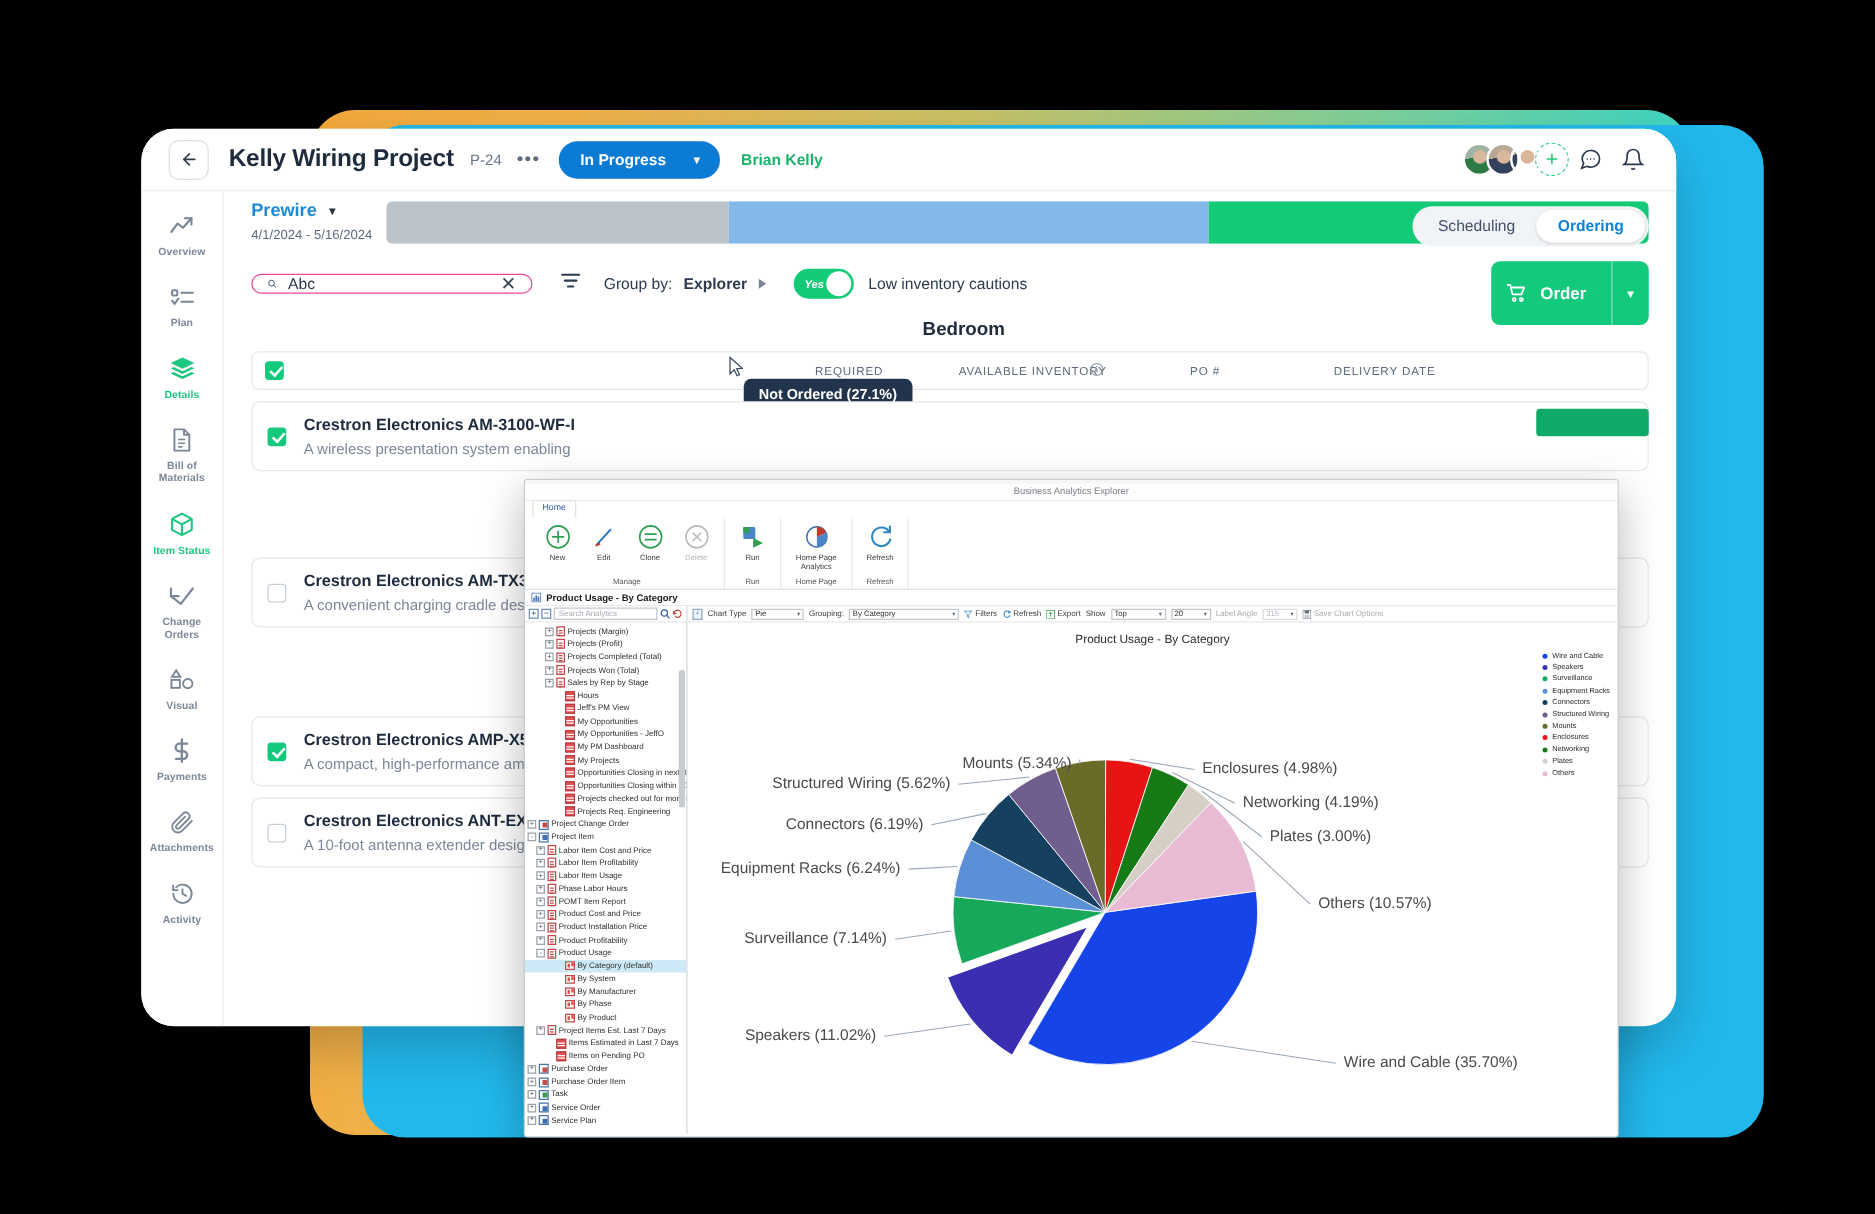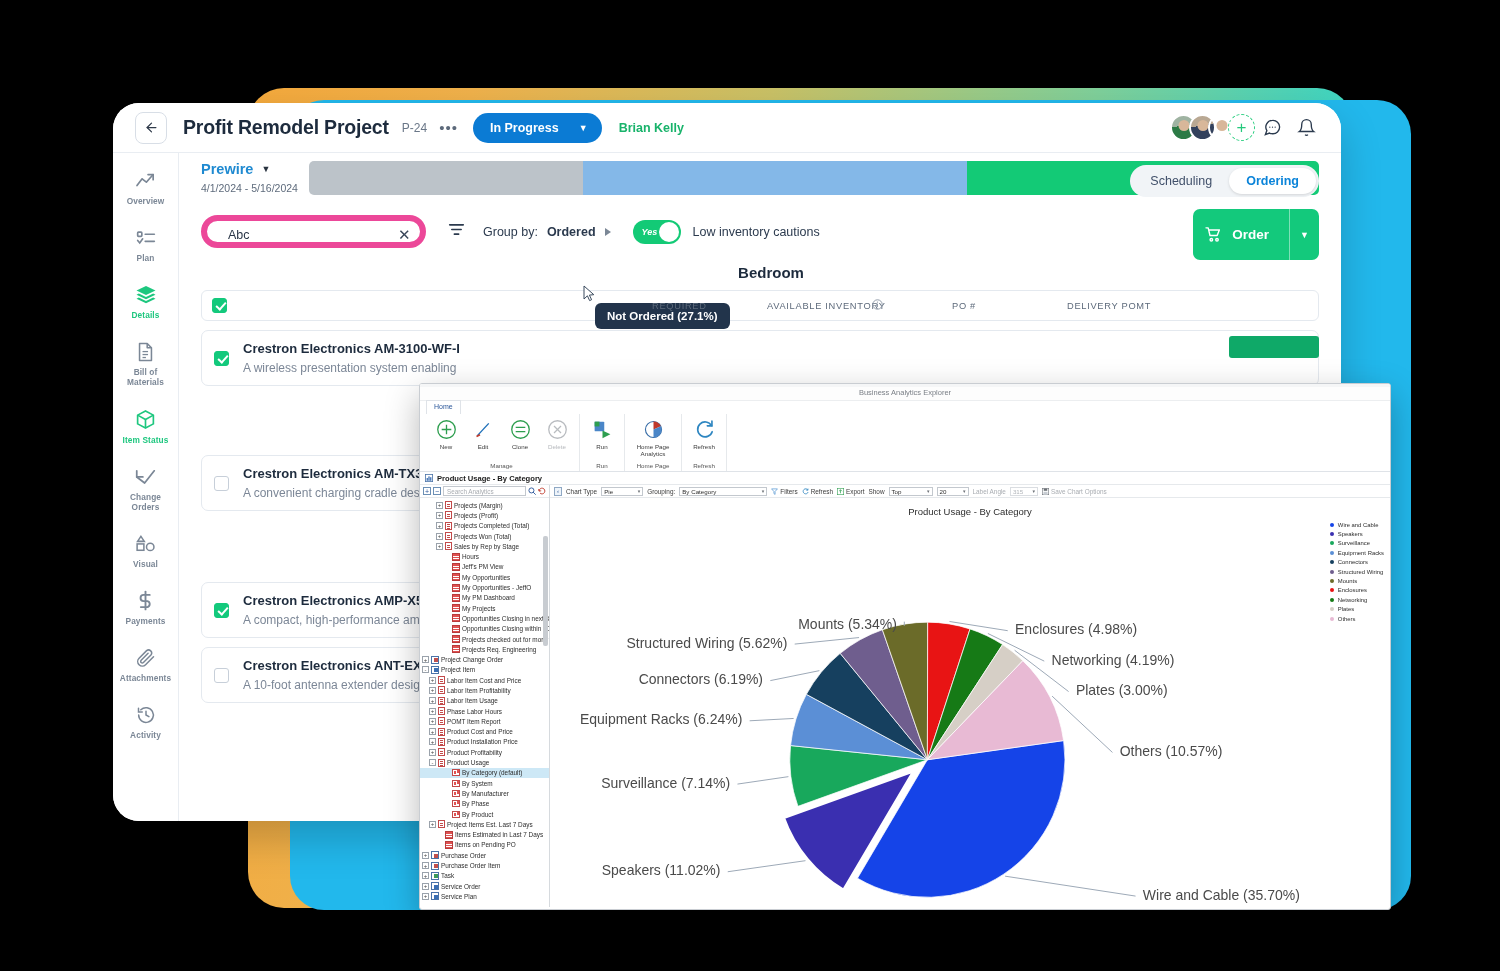--- a/index.html
+++ b/index.html
@@ -109,21 +109,21 @@
 
   .cursor-arrow { position:absolute; left:404px; top:132px; width:12px; height:17px; pointer-events:none; }
   .tooltip {
     position:absolute; left:416px; top:150px; background:#22344b; color:#fff; font-size:11.5px;
     padding:7px 12px; border-radius:6px; font-weight:600; white-space:nowrap;
   }
 
   
   .tools { display:flex; align-items:center; padding: 20px 22px 0 22px; gap:0; position:relative; }
   .search-box {
-    width:225px; height:33px; border:6px solid #ec4899; border-radius:18px; display:flex; align-items:flex-end;
+    width:225px; height:16px; border:1px solid #ec4899; border-radius:18px; display:flex; align-items:flex-start;
     padding:0 12px; gap:9px; background:#fff;
   }
   .search-box input { border:none; outline:none; font-size:12.5px; color:#2a3647; flex:1; font-family:inherit; background:transparent;}
   .x-clear { color:#39475a; font-size:15px; cursor:pointer; line-height:1; }
   .filter-ic { margin-left:22px; cursor:pointer; }
   .groupby { margin-left:18px; font-size:12.5px; color:#2b3a4e; display:flex; align-items:center; gap:9px; cursor:pointer; }
   .groupby b { font-weight:700; }
   .groupby .tri { width:0;height:0;border-left:6px solid #7b8796;border-top:4px solid transparent;border-bottom:4px solid transparent;}
   .toggle-yes {
     margin-left:22px; width:48px; height:24px; background:#13ca76; border-radius:13px; display:flex; align-items:center;
@@ -155,21 +155,21 @@
     margin: 9px 22px 0; border:1px solid #e4e9ef; border-radius:7px; background:#fff; min-height:56px;
     display:flex; align-items:center; padding: 10px 12px;
   }
   .item-txt { margin-left: 14px; }
   .item-name { font-size:13px; font-weight:700; color:#1d2b3d; }
   .item-desc { font-size:12px; color:#7c8797; margin-top:5px; }
   .green-bar { position:absolute; right:22px; width:90px; height:22px; background:#0fa968; border-radius:3px; }
 
   
   #bae {
-    position:absolute; left:419px; top:383px; width:972px; height:527px;
+    position:absolute; left:419px; top:383px; width:876px; height:527px;
     background:#fff; border:1px solid #c9cdd2; border-radius:3px;
     box-shadow: 0 12px 34px rgba(0,0,0,.28); overflow:hidden;
   }
   #bae::before{ content:""; position:absolute; left:0; top:0; right:0; height:3px; background:#f5f6f7;}
   .bae-title { height:17px; display:flex; align-items:center; justify-content:center; font-size:7.5px; color:#7a7f86; background:#fdfdfd; border-bottom:1px solid #eceef0;}
   .bae-tabs { height:13px; background:#fff; display:flex; align-items:flex-end; padding-left:6px; }
   .bae-tab { font-size:7px; color:#2b579a; padding:0 7px 1px; border:1px solid #dfe3e8; border-bottom:none; background:#fff; line-height:12px;}
   .ribbon { height:58px; border-bottom:1px solid #dfe3e8; display:flex; padding-left:4px; background:#fff;}
   .rgroup { display:flex; flex-direction:column; border-right:1px solid #e6e9ec; padding:0 5px; }
   .rgroup .rg-items { display:flex; gap:3px; flex:1; padding-top:3px; }
@@ -230,21 +230,21 @@
 
   <div id="app-window">
 
     <div class="app-header">
       <div class="back-btn">
         <svg width="15" height="15" viewBox="0 0 24 24" fill="none" stroke="currentColor" stroke-width="2" stroke-linecap="round" stroke-linejoin="round">
             <line x1="19" y1="12" x2="5" y2="12"></line>
             <polyline points="12 19 5 12 12 5"></polyline>
           </svg>
       </div>
-      <div class="proj-title">Profit Remodel Project</div>
+      <div class="proj-title">Kelly Wiring Project</div>
       <div class="proj-code">P-24</div>
       <div class="dots-btn">•••</div>
       <div class="status-pill">
         <span>In Progress</span>
         <span class="caret">▼</span>
       </div>
       <div class="owner-name">Brian Kelly</div>
 
       <div class="header-right">
         <div class="avatars">
@@ -424,21 +424,21 @@
           </div>
           <span class="filter-ic">
             <svg width="17" height="15" viewBox="0 0 20 17" fill="none" stroke="#2b3a4e" stroke-width="1.9" stroke-linecap="round">
                 <line x1="2" y1="3" x2="18" y2="3"></line>
                 <line x1="4.5" y1="8.5" x2="15.5" y2="8.5"></line>
                 <line x1="7.5" y1="14" x2="12.5" y2="14"></line>
               </svg>
           </span>
           <div class="groupby">
             <span>Group by:</span>
-            <b>Ordered</b>
+            <b>Explorer</b>
             <span class="tri"></span>
           </div>
           <div class="toggle-yes">
             <span>Yes</span>
             <span class="toggle-knob"></span>
           </div>
           <div class="lowinv">Low inventory cautions</div>
 
           <div class="order-btn">
             <div class="lbl">
@@ -460,21 +460,21 @@
             <span class="th" style="left:425px;top:10px">REQUIRED</span>
             <span class="th" style="left:540px;top:10px">AVAILABLE INVENTORY</span>
             <span class="th" style="left:645px;top:8px">
               <svg width="11" height="11" viewBox="0 0 14 14" fill="none" stroke="#8d98a6" stroke-width="1.2">
                   <circle cx="7" cy="7" r="6"></circle>
                   <line x1="7" y1="6" x2="7" y2="10.3"></line>
                   <circle cx="7" cy="3.9" r=".8" fill="#8d98a6" stroke="none"></circle>
                 </svg>
             </span>
             <span class="th" style="left:725px;top:10px">PO #</span>
-            <span class="th" style="left:840px;top:10px">DELIVERY POMT</span>
+            <span class="th" style="left:840px;top:10px">DELIVERY DATE</span>
           </div>
         </div>
 
         <div style="position:relative">
           <div class="item-card">
             <span class="chk on"></span>
             <div class="item-txt">
               <div class="item-name">Crestron Electronics AM-3100-WF-I</div>
               <div class="item-desc">A wireless presentation system enabling</div>
             </div>

